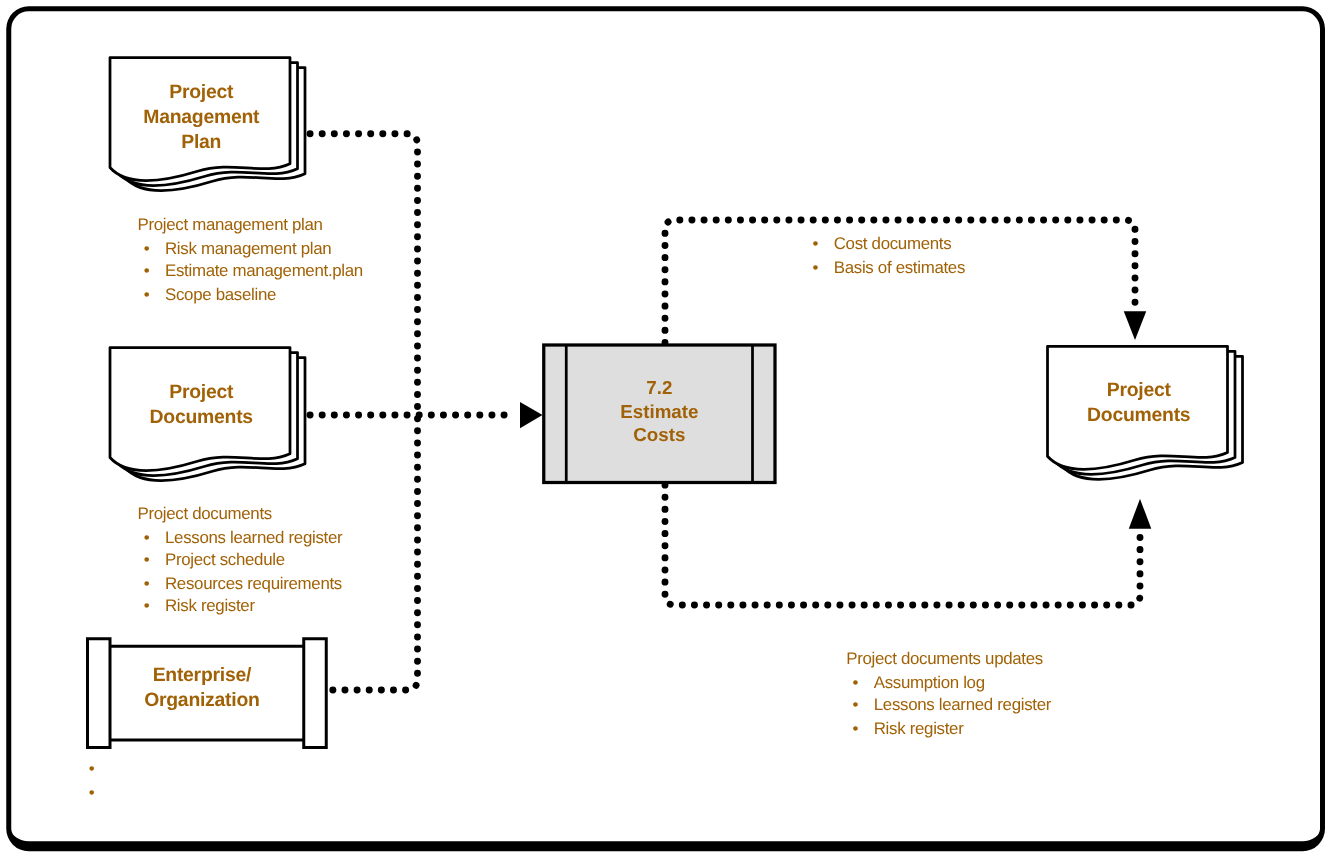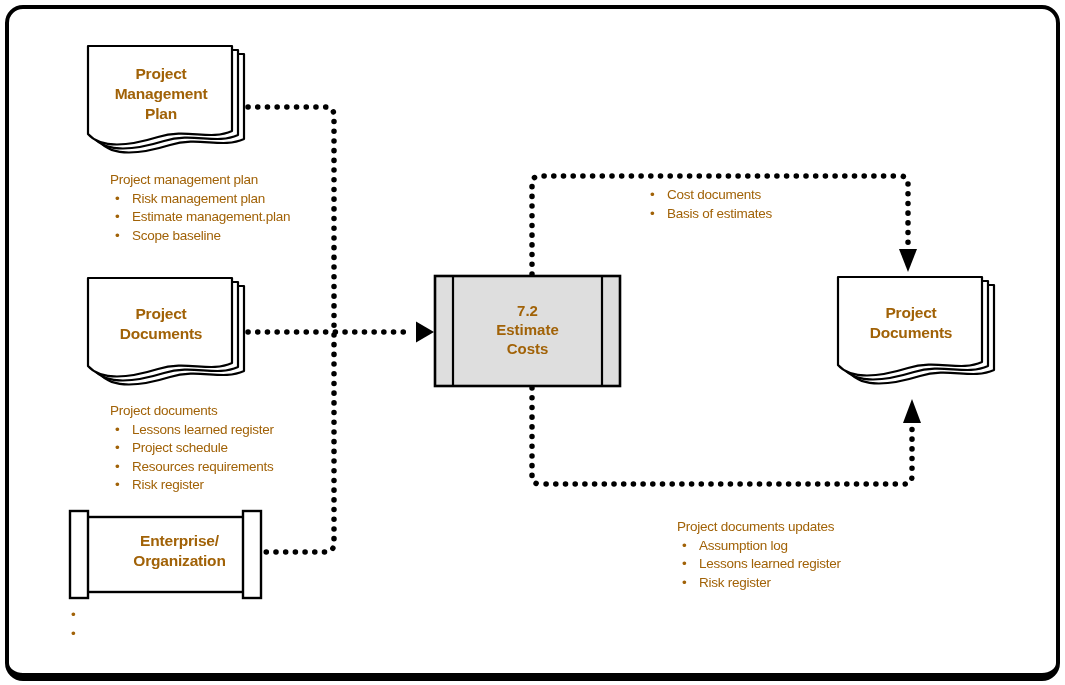--- a/index.html
+++ b/index.html
@@ -91,21 +91,21 @@
     <use href="#doc-shape" x="838" y="277"></use>
   </svg>
 
   <div class="shape-title" style="left:88px;top:64px;width:146px;">Project
 Management
 Plan</div>
 
   <div class="shape-title" style="left:88px;top:304px;width:146px;">Project
 Documents</div>
 
-  <div class="shape-title" style="left:93px;top:531px;width:173px;">Enterprise/
+  <div class="shape-title" style="left:75px;top:531px;width:173px;">Enterprise/
 Organization</div>
 
   <div class="proc-title">7.2
 Estimate
 Costs</div>
 
   <div class="shape-title" style="left:838px;top:303px;width:146px;">Project
 Documents</div>
 
   <div class="list" style="left:110px;top:171px;">

